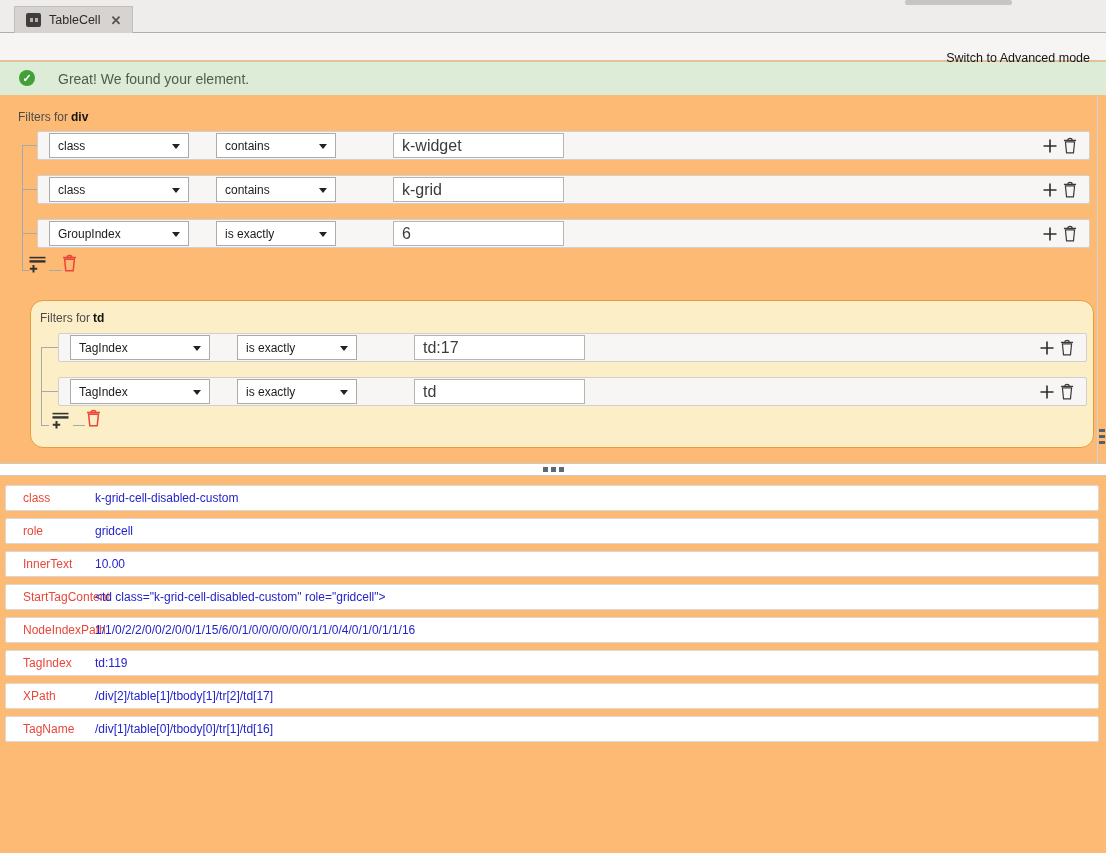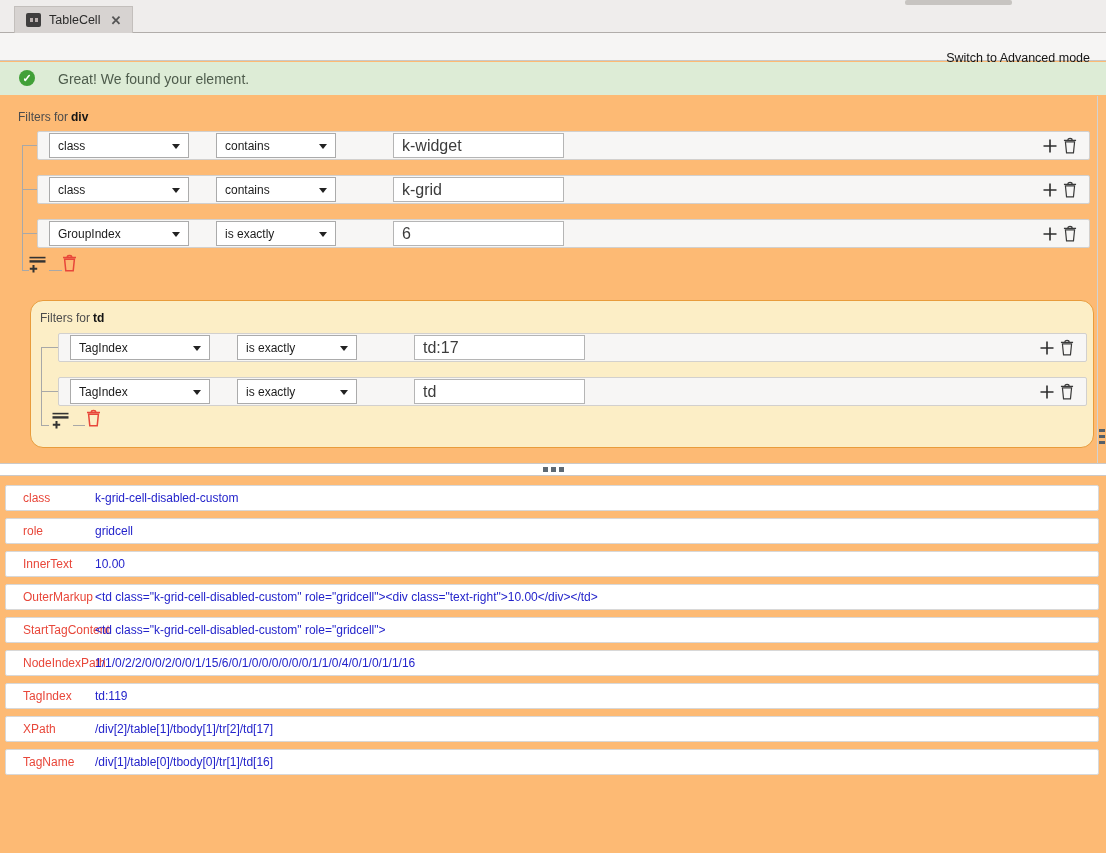--- a/index.html
+++ b/index.html
@@ -274,24 +274,20 @@
   </div>
       <div class="prop-row">
     <span class="pname">role</span>
     <span class="pval">gridcell</span>
   </div>
       <div class="prop-row">
     <span class="pname">InnerText</span>
     <span class="pval">10.00</span>
   </div>
       <div class="prop-row">
-    <span class="pname">OuterMarkup</span>
-    <span class="pval">&lt;td class="k-grid-cell-disabled-custom" role="gridcell"&gt;&lt;div class="text-right"&gt;10.00&lt;/div&gt;&lt;/td&gt;</span>
-  </div>
-      <div class="prop-row">
     <span class="pname">StartTagContent</span>
     <span class="pval">&lt;td class="k-grid-cell-disabled-custom" role="gridcell"&gt;</span>
   </div>
       <div class="prop-row">
     <span class="pname">NodeIndexPath</span>
     <span class="pval">1/1/0/2/2/0/0/2/0/0/1/15/6/0/1/0/0/0/0/0/0/1/1/0/4/0/1/0/1/1/16</span>
   </div>
       <div class="prop-row">
     <span class="pname">TagIndex</span>
     <span class="pval">td:119</span>

